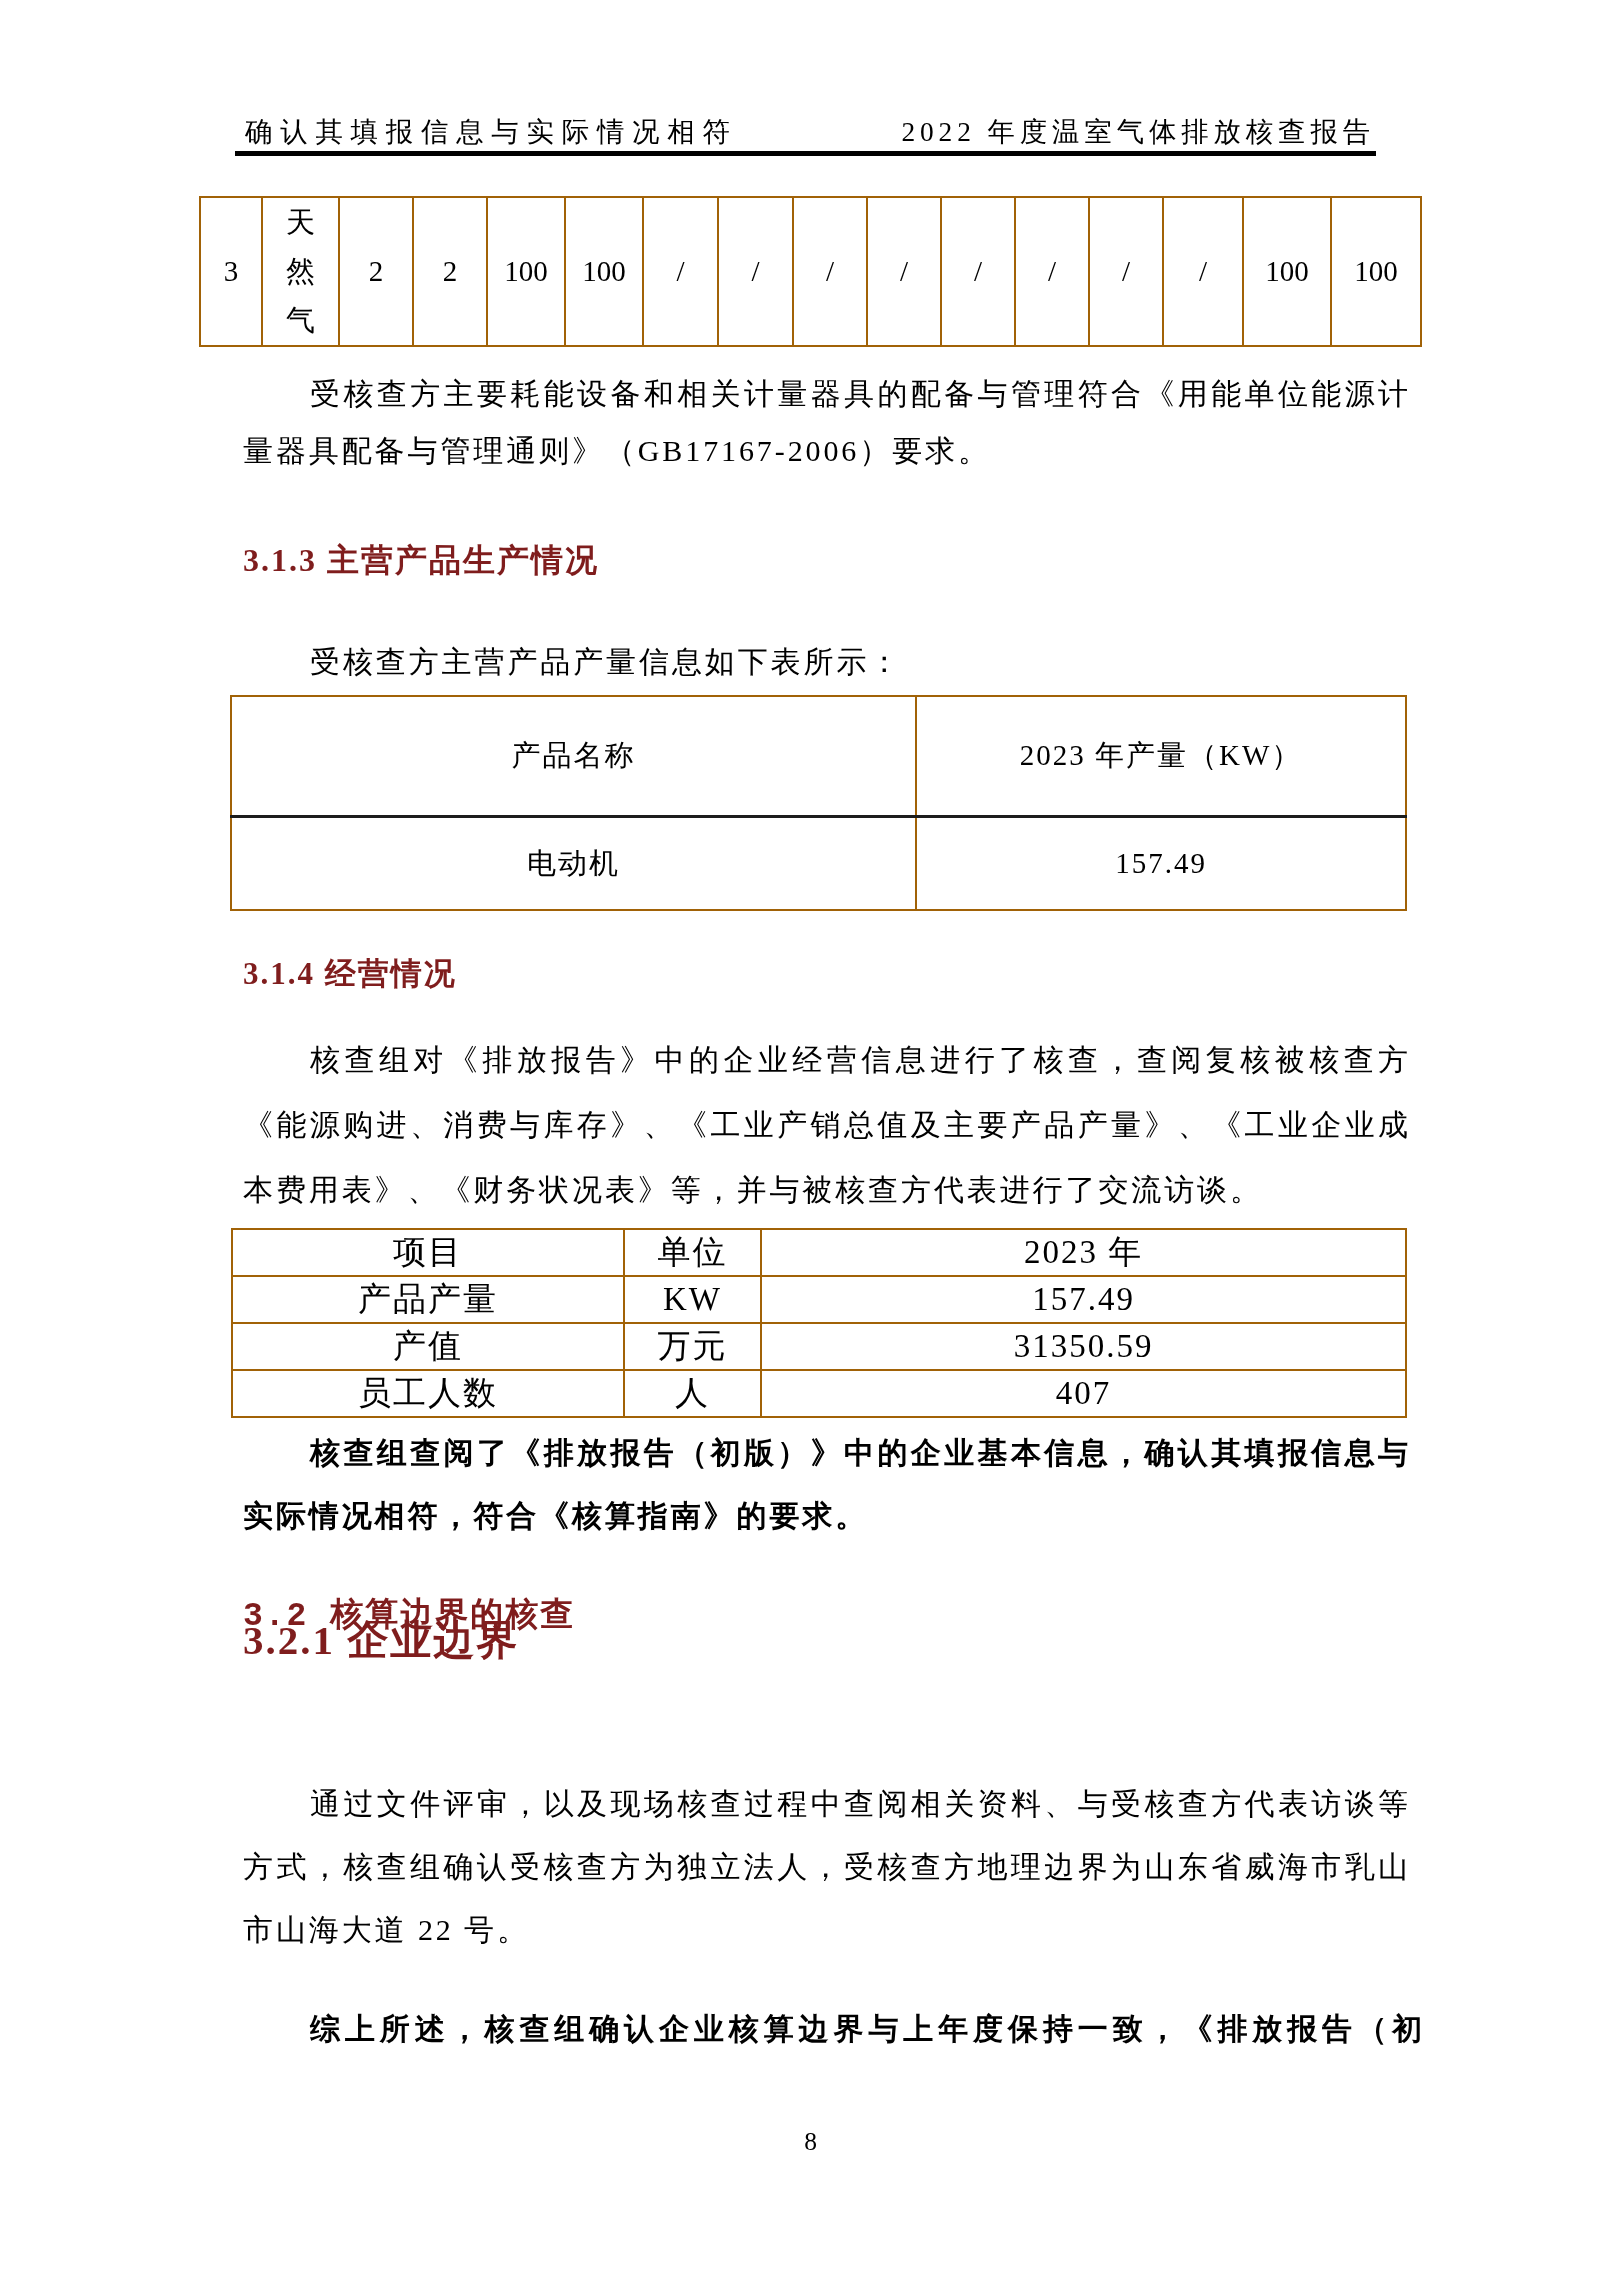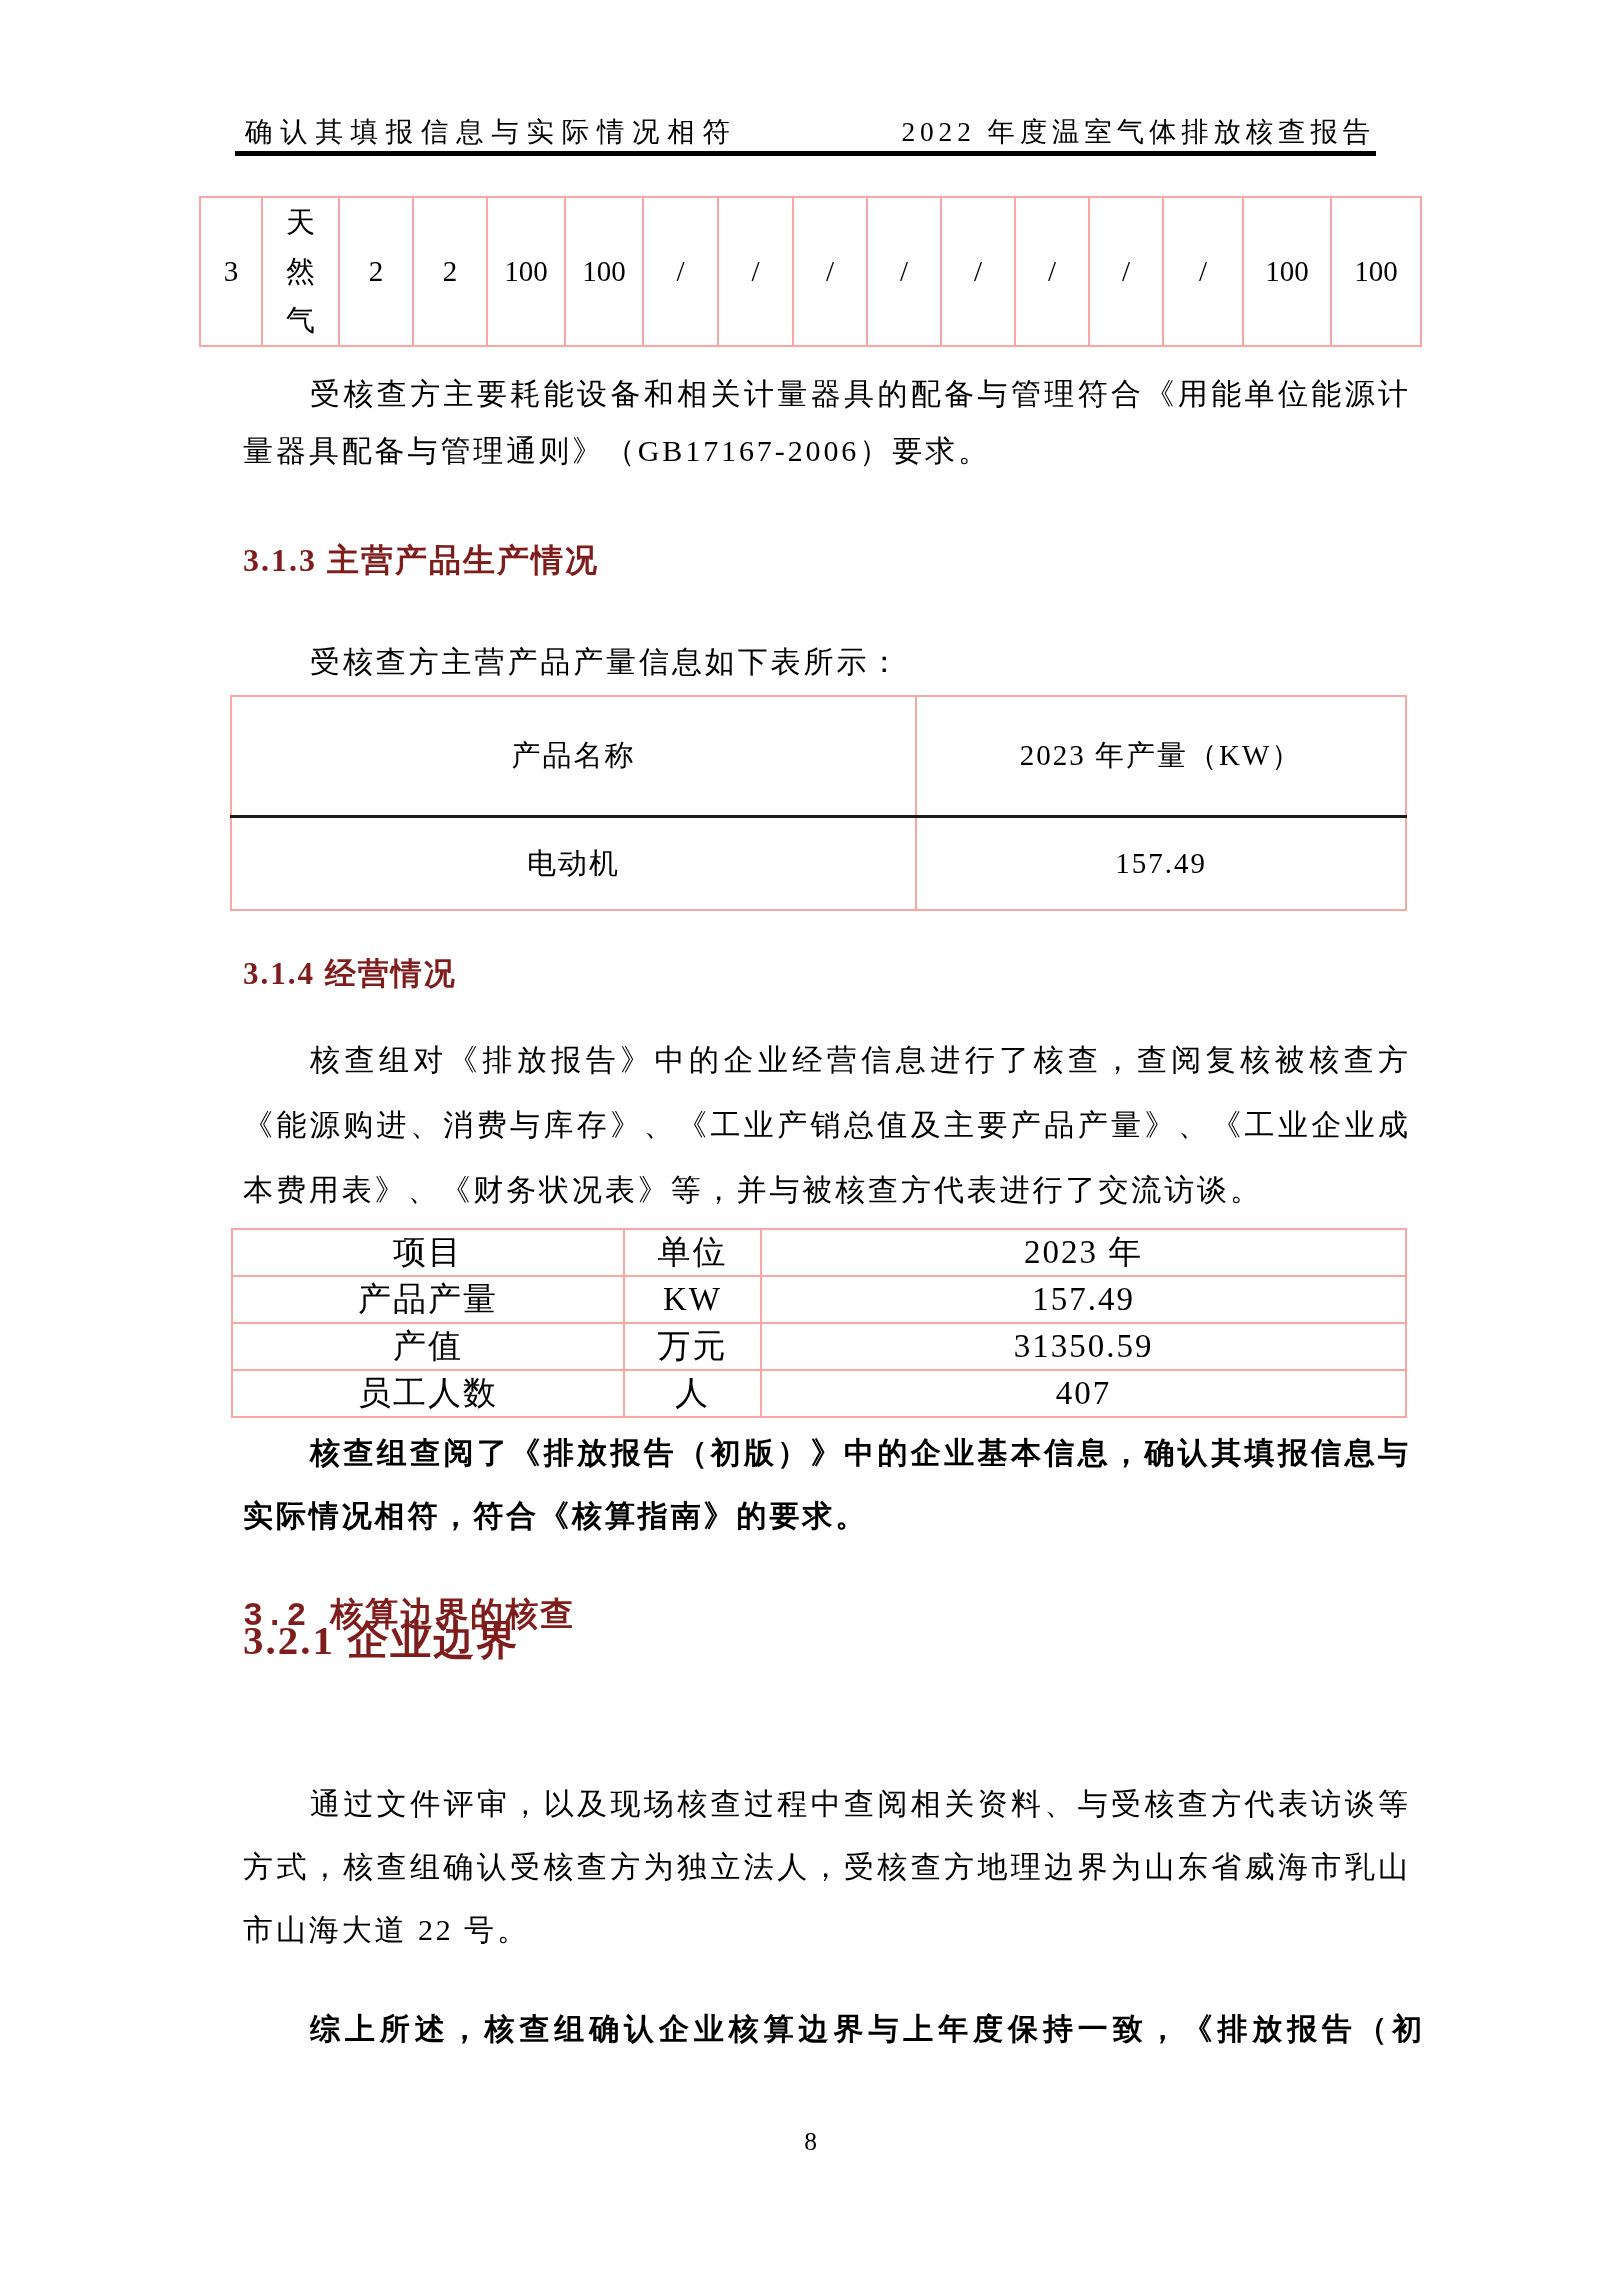--- a/index.html
+++ b/index.html
@@ -12,21 +12,21 @@
     margin:0 auto;
     overflow:hidden;
   }
   
   .hdr{position:absolute;top:114px;font-size:27.4px;letter-spacing:7.8px;white-space:nowrap;color:#000;}
   .hdr-left{left:245px;}
   .hdr-right{right:246px;letter-spacing:4.9px;}
   .hdr-rule{position:absolute;left:235px;top:151px;width:1141px;height:4.9px;background:#000;}
   
   table{border-collapse:collapse;table-layout:fixed;}
-  td{border:2px solid #fca5a5;text-align:center;vertical-align:middle;padding:0;}
+  td{border:2px solid #a16207;text-align:center;vertical-align:middle;padding:0;}
   .t1{position:absolute;left:199px;top:196px;width:1223px;}
   .t1 td{height:146px;font-size:29px;}
   .vtext{display:inline-block;width:32px;line-height:49px;word-break:break-all;text-align:center;}
   .t2{position:absolute;left:230px;top:695px;width:1175px;}
   .t2 .r1 td{height:118px;font-size:29px;letter-spacing:2px;border-bottom:3.9px solid #1c1c1c;}
   .t2 .r2 td{height:91px;font-size:29px;letter-spacing:2px;}
   .t3{position:absolute;left:231px;top:1228px;width:1174px;}
   .t3 td{height:39px;font-size:33px;letter-spacing:2px;}
   
   .para{

